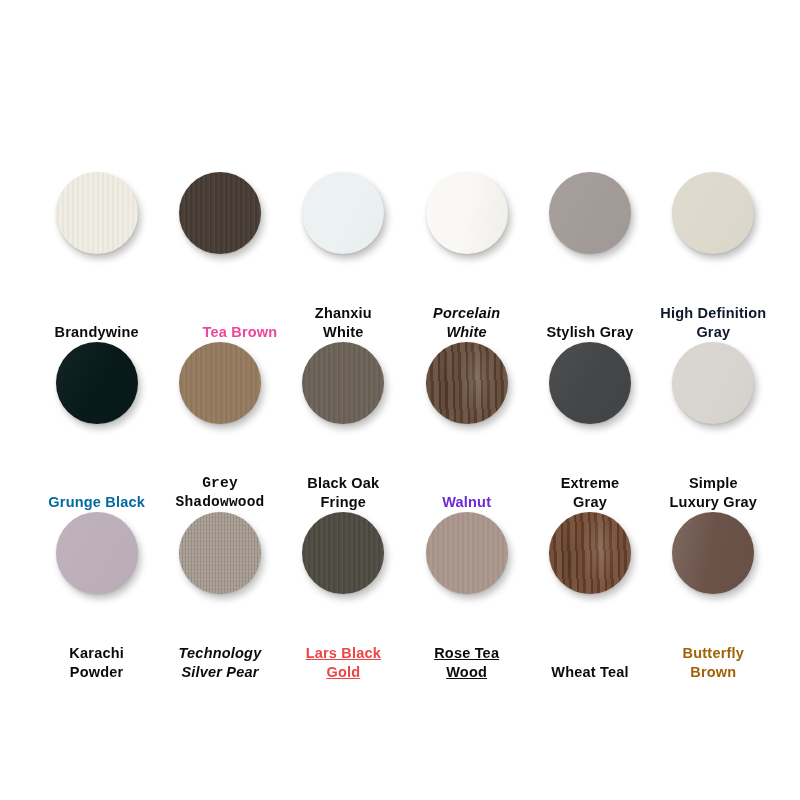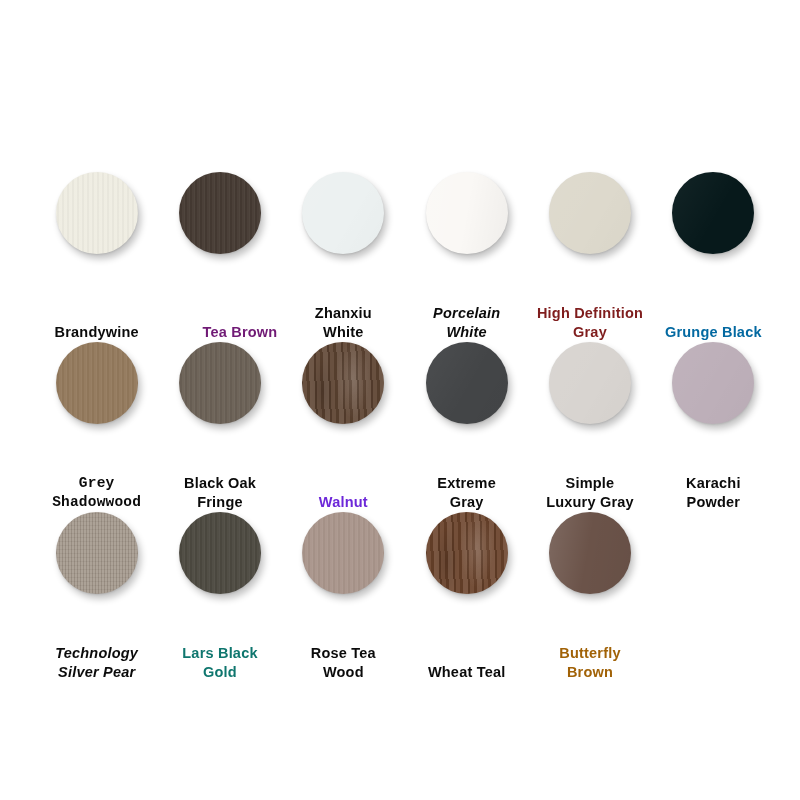--- a/index.html
+++ b/index.html
@@ -156,21 +156,21 @@
           </div>
         </div>
         <div class="swatch-label" style="color: rgb(11, 11, 11);">Brandywine</div>
       </div>
       <div class="swatch-cell">
         <div class="disc-wrap">
           <div class="disc" data-tex="fine-vertical" style="background: rgb(69, 58, 50);">
             <div class="grain"></div>
           </div>
         </div>
-        <div class="swatch-label" style="color: #701a75; margin-left: 40px;">Tea Brown</div>
+        <div class="swatch-label" style="color: #ec4899; margin-left: 40px;">Tea Brown</div>
       </div>
       <div class="swatch-cell">
         <div class="disc-wrap">
           <div class="disc" data-tex="flat" style="background: rgb(236, 241, 241);">
             <div class="grain"></div>
           </div>
         </div>
         <div class="swatch-label" style="color: rgb(11, 11, 11);">Zhanxiu
 White</div>
       </div>
@@ -178,25 +178,33 @@
         <div class="disc-wrap">
           <div class="disc" data-tex="soft-sheen" style="background: rgb(250, 248, 245);">
             <div class="grain"></div>
           </div>
         </div>
         <div class="swatch-label" style="color: rgb(11, 11, 11); font-style: italic;">Porcelain
 White</div>
       </div>
       <div class="swatch-cell">
         <div class="disc-wrap">
+          <div class="disc" data-tex="flat" style="background: rgb(163, 155, 152);">
+            <div class="grain"></div>
+          </div>
+        </div>
+        <div class="swatch-label" style="color: rgb(11, 11, 11);">Stylish  Gray</div>
+      </div>
+      <div class="swatch-cell">
+        <div class="disc-wrap">
           <div class="disc" data-tex="flat" style="background: rgb(221, 217, 204);">
             <div class="grain"></div>
           </div>
         </div>
-        <div class="swatch-label" style="color: #7f1d1d;">High Definition
+        <div class="swatch-label" style="color: #0f172a;">High Definition
 Gray</div>
       </div>
       <div class="swatch-cell">
         <div class="disc-wrap">
           <div class="disc" data-tex="flat" style="background: rgb(7, 25, 27);">
             <div class="grain"></div>
           </div>
         </div>
         <div class="swatch-label" style="color: #0369a1;">Grunge Black</div>
       </div>
@@ -261,30 +269,30 @@
         </div>
         <div class="swatch-label" style="color: rgb(11, 11, 11); font-style: italic;">Technology
 Silver Pear</div>
       </div>
       <div class="swatch-cell">
         <div class="disc-wrap">
           <div class="disc" data-tex="fine-vertical" style="background: rgb(76, 73, 64);">
             <div class="grain"></div>
           </div>
         </div>
-        <div class="swatch-label" style="color: #0f766e;">Lars Black
+        <div class="swatch-label" style="color: #ef4444; text-decoration: underline;">Lars Black
 Gold</div>
       </div>
       <div class="swatch-cell">
         <div class="disc-wrap">
           <div class="disc" data-tex="fine-vertical" style="background: rgb(169, 149, 139);">
             <div class="grain"></div>
           </div>
         </div>
-        <div class="swatch-label" style="color: rgb(11, 11, 11);">Rose Tea
+        <div class="swatch-label" style="color: rgb(11, 11, 11); text-decoration: underline;">Rose Tea
 Wood</div>
       </div>
       <div class="swatch-cell">
         <div class="disc-wrap">
           <div class="disc" data-tex="wood-grain" style="background: rgb(107, 67, 43);">
             <div class="grain"></div>
           </div>
         </div>
         <div class="swatch-label" style="color: rgb(11, 11, 11);">Wheat Teal</div>
       </div>

